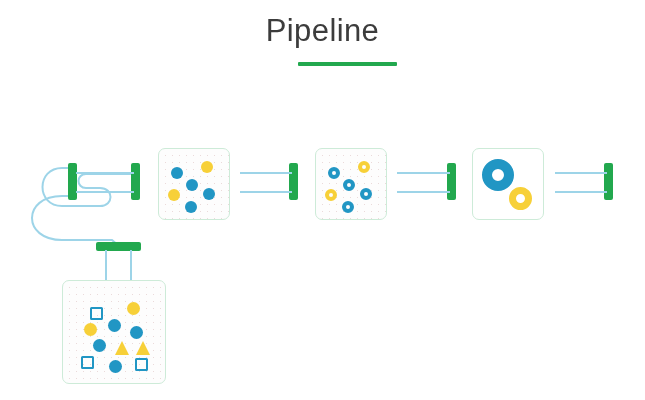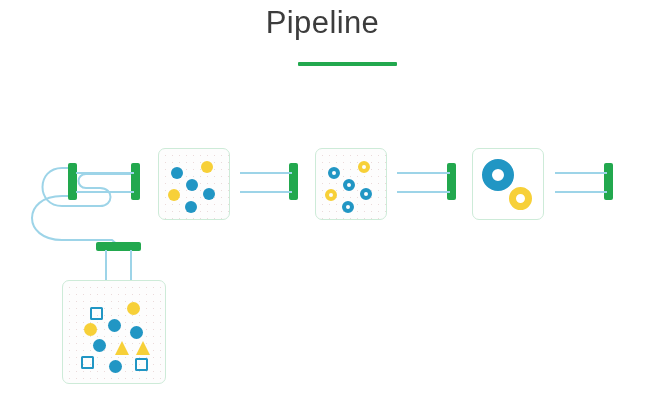--- a/index.html
+++ b/index.html
@@ -7,21 +7,21 @@
     width:645px;height:400px;
     background:#ffffff;
     font-family:"Liberation Sans","DejaVu Sans",sans-serif;
     overflow:hidden;
     position:relative;
   }
   #stage{position:relative;width:645px;height:400px;}
 
   
   .title{
-    position:absolute;left:0;top:3px;width:645px;
+    position:absolute;left:0;top:11px;width:645px;
     text-align:center;
     font-size:31px;
     font-weight:400;
     color:#3c3c3c;
     letter-spacing:0.4px;
     line-height:40px;
     white-space:nowrap;
   }
   .title-rule{
     position:absolute;left:298px;top:62px;

